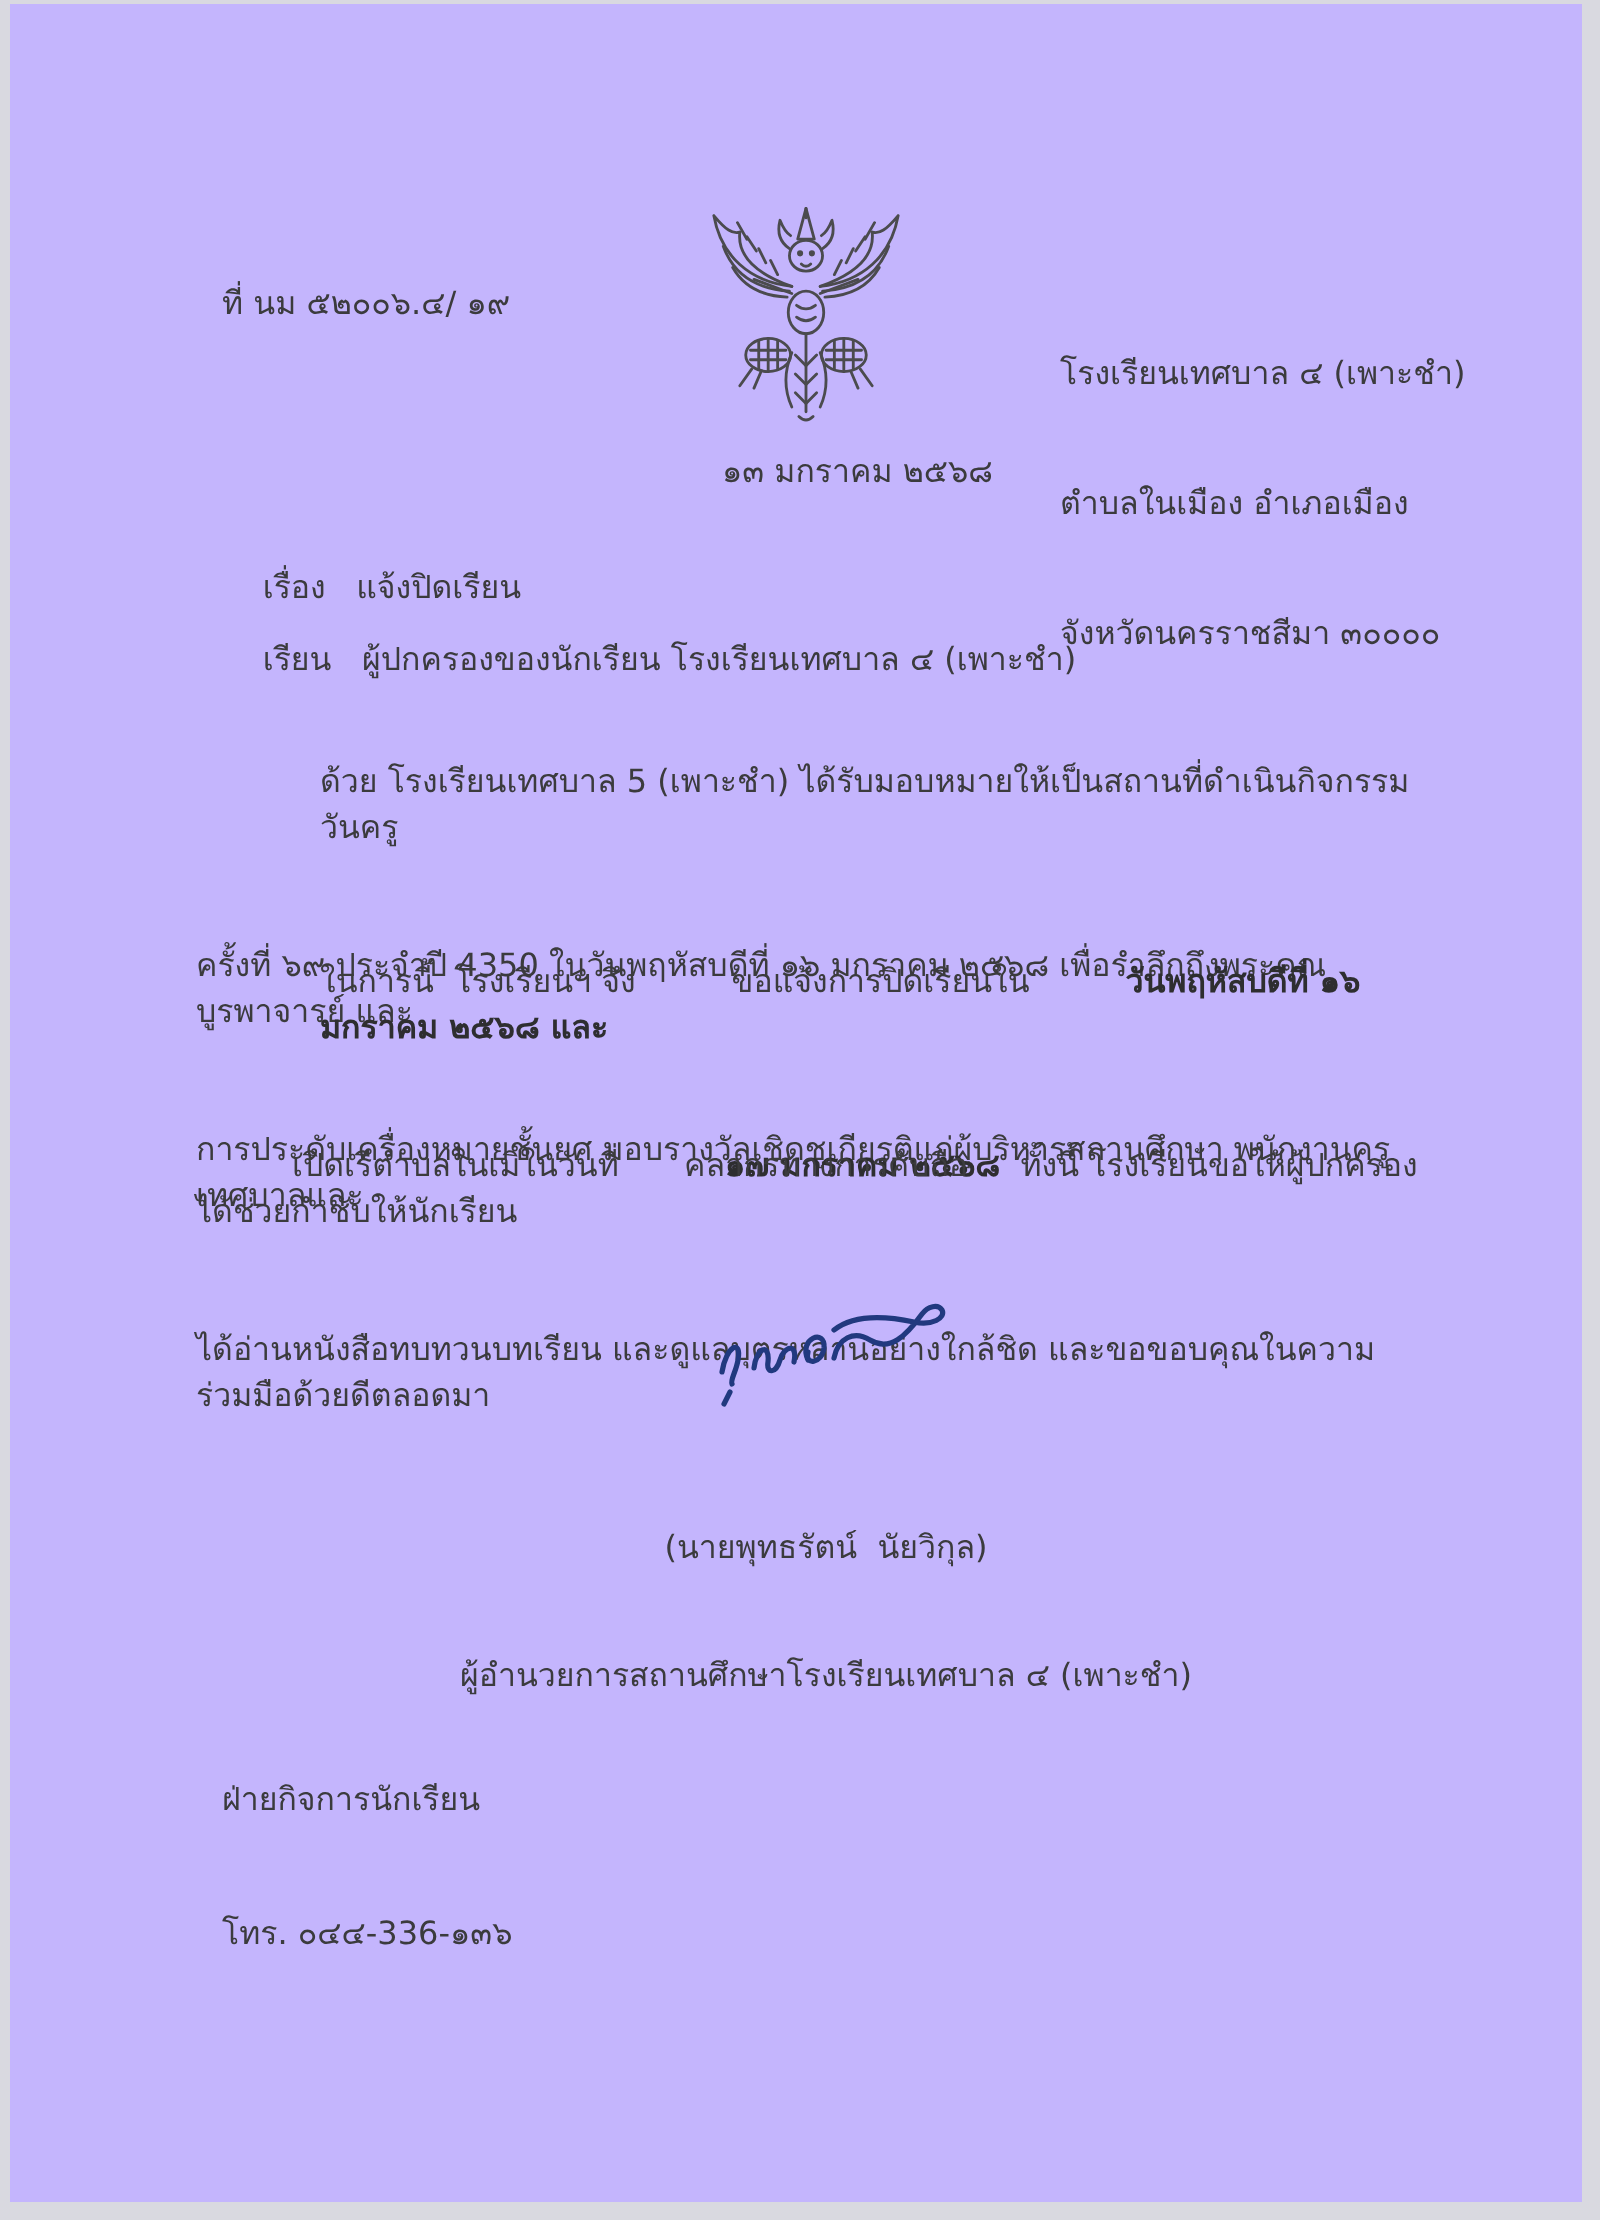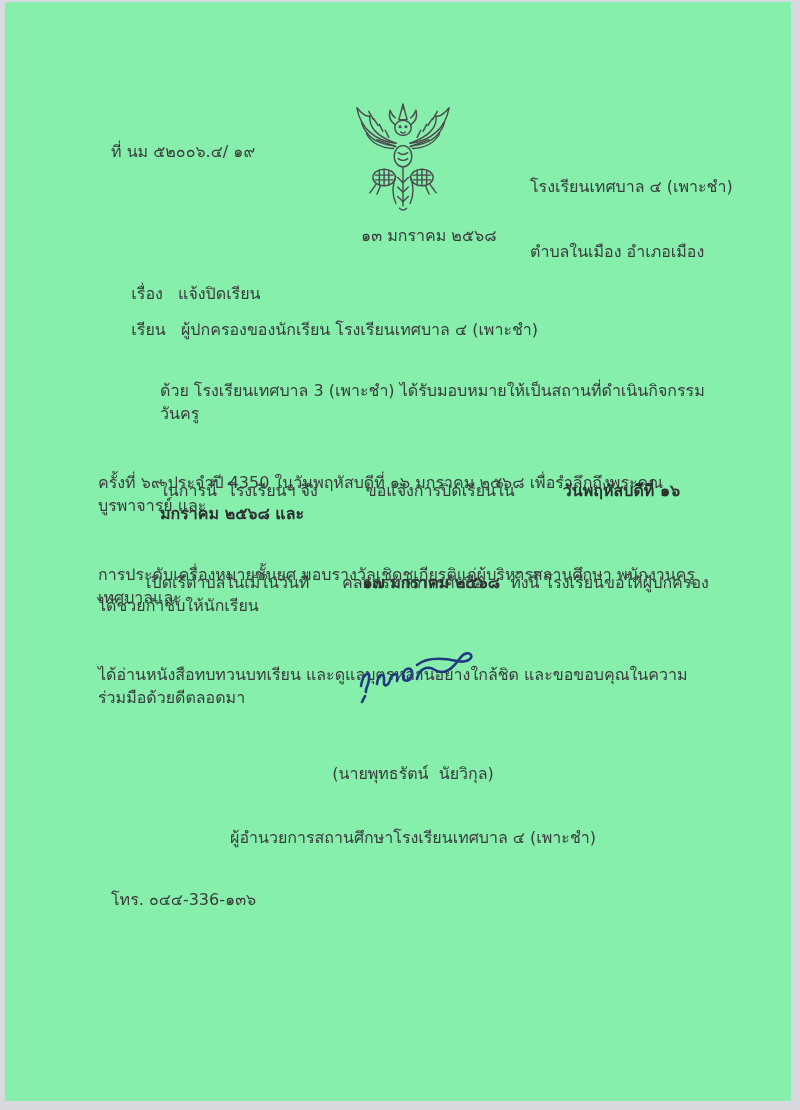--- a/index.html
+++ b/index.html
@@ -4,21 +4,21 @@
 <style>
   html,body{margin:0;padding:0;}
   body{
     width:800px;height:1110px;
     background:#d9d9e0;
     font-family:"DejaVu Sans","Liberation Sans",sans-serif;
     position:relative;overflow:hidden;
   }
   .page{
     position:absolute;top:2px;left:5px;right:9px;bottom:9px;
-    background:#86efac;
+    background:#c4b5fd;
     color:#3b3b3d;
   }
   .abs{position:absolute;white-space:pre-wrap;}
   .txt{font-size:16px;line-height:23px;color:#3b3b3d;}
   .b{font-weight:700;color:#2e2e30;}
   .u{text-underline-offset:3px;text-decoration-thickness:1px;margin-left:48px;}
   .right-block div{font-size:16px;line-height:27px;}
   .closing{width:380px;text-align:center;}
   .sig-wrap{display:flex;justify-content:center;}
   .para{width:612px;}
@@ -73,34 +73,35 @@
       <path d="M98 126 Q88 150 98 172 M122 126 Q132 150 122 172"></path>
       <path d="M104 180 Q110 186 116 180"></path>
     </svg>
   </div>
 
   <div class="abs txt" style="left:106px;top:138px;">ที่ นม ๕๒๐๐๖.๔/ ๑๙</div>
 
   <div class="abs right-block" style="left:525px;top:133px;">
     <div>โรงเรียนเทศบาล ๔ (เพาะชำ)</div>
     <div>ตำบลในเมือง อำเภอเมือง</div>
+    <div>จังหวัดนครราชสีมา ๓๐๐๐๐</div>
   </div>
 
   <div class="abs txt" style="left:356px;top:222px;text-align:right;">๑๓ มกราคม ๒๕๖๘</div>
 
   <div class="abs txt" style="left:106px;top:257px;">
     <span>เรื่อง</span><span>   </span><span>แจ้งปิดเรียน</span>
   </div>
 
   <div class="abs txt" style="left:106px;top:293px;">
     <span>เรียน</span><span>   </span><span>ผู้ปกครองของนักเรียน โรงเรียนเทศบาล ๔ (เพาะชำ)</span>
   </div>
 
   <div class="abs txt para" style="left:93px;top:331px;">
-    <div class="indent">ด้วย โรงเรียนเทศบาล 3 (เพาะชำ) ได้รับมอบหมายให้เป็นสถานที่ดำเนินกิจกรรมวันครู</div>
+    <div class="indent">ด้วย โรงเรียนเทศบาล 5 (เพาะชำ) ได้รับมอบหมายให้เป็นสถานที่ดำเนินกิจกรรมวันครู</div>
     <div>ครั้งที่ ๖๙ ประจำปี 4350 ในวันพฤหัสบดีที่ ๑๖ มกราคม ๒๕๖๘ เพื่อรำลึกถึงพระคุณบูรพาจารย์ และ</div>
     <div>การประดับเครื่องหมายชั้นยศ มอบรางวัลเชิดชูเกียรติแก่ผู้บริหารสถานศึกษา พนักงานครูเทศบาลและ</div>
   </div>
 
   <div class="abs txt para" style="left:93px;top:431px;">
     <div class="indent"><span>ในการนี้  โรงเรียนฯ จึง</span><span class="u">ขอแจ้งการปิดเรียนใน</span><span class="u b">วันพฤหัสบดีที่ ๑๖ มกราคม ๒๕๖๘ และ</span></div>
     <div><span class="u">เปิดเรีตำบลในเมิในวันที่ </span><span class="u b">๑๗ มกราคม ๒๕๖๘</span><span>  ทั้งนี้ โรงเรียนขอให้ผู้ปกครองได้ช่วยกำชับให้นักเรียน</span></div>
     <div>ได้อ่านหนังสือทบทวนบทเรียน และดูแลบุตรหลานอย่างใกล้ชิด และขอขอบคุณในความร่วมมือด้วยดีตลอดมา</div>
   </div>
 
@@ -113,16 +114,17 @@
         <path d="M30 38 C31 28 38 25 37 35 C36 41 41 41 43 34 C45 27 52 25 50 35"></path>
         <path d="M57 34 C52 23 66 18 65 28 C64 36 55 37 57 30"></path>
         <path d="M70 33 C72 23 80 19 88 24 C98 30 106 22 114 11 C117 7 122 6 124 9 C126 13 119 17 110 15 C96 12 80 11 70 19"></path>
       </svg>
     </div>
     <div class="txt" style="margin-top:20px;">(นายพุทธรัตน์  นัยวิกุล)</div>
     <div class="txt" style="margin-top:3px;">ผู้อำนวยการสถานศึกษาโรงเรียนเทศบาล ๔ (เพาะชำ)</div>
   </div>
 
   <div class="abs" style="left:106px;top:845px;">
+    <div class="txt" style="line-height:29px;">ฝ่ายกิจการนักเรียน</div>
     <div class="txt" style="line-height:29px;">โทร. ๐๔๔-336-๑๓๖</div>
   </div>
 
 </div>
 
 </body></html>

